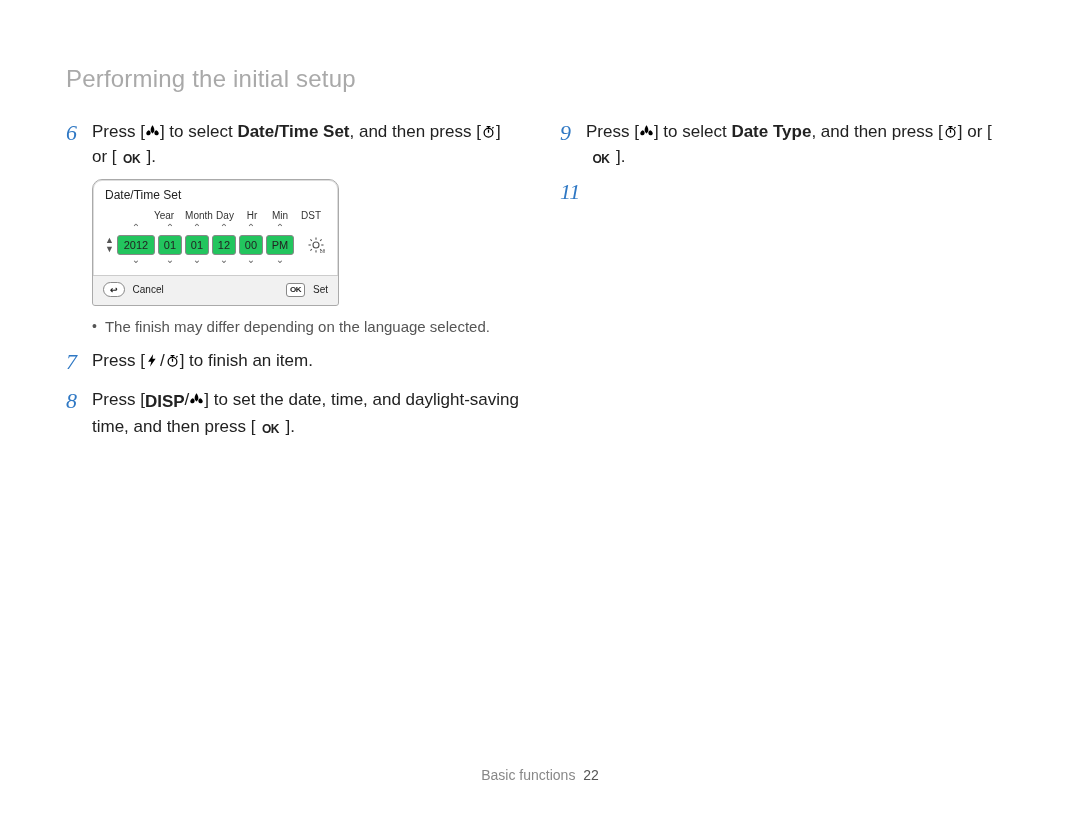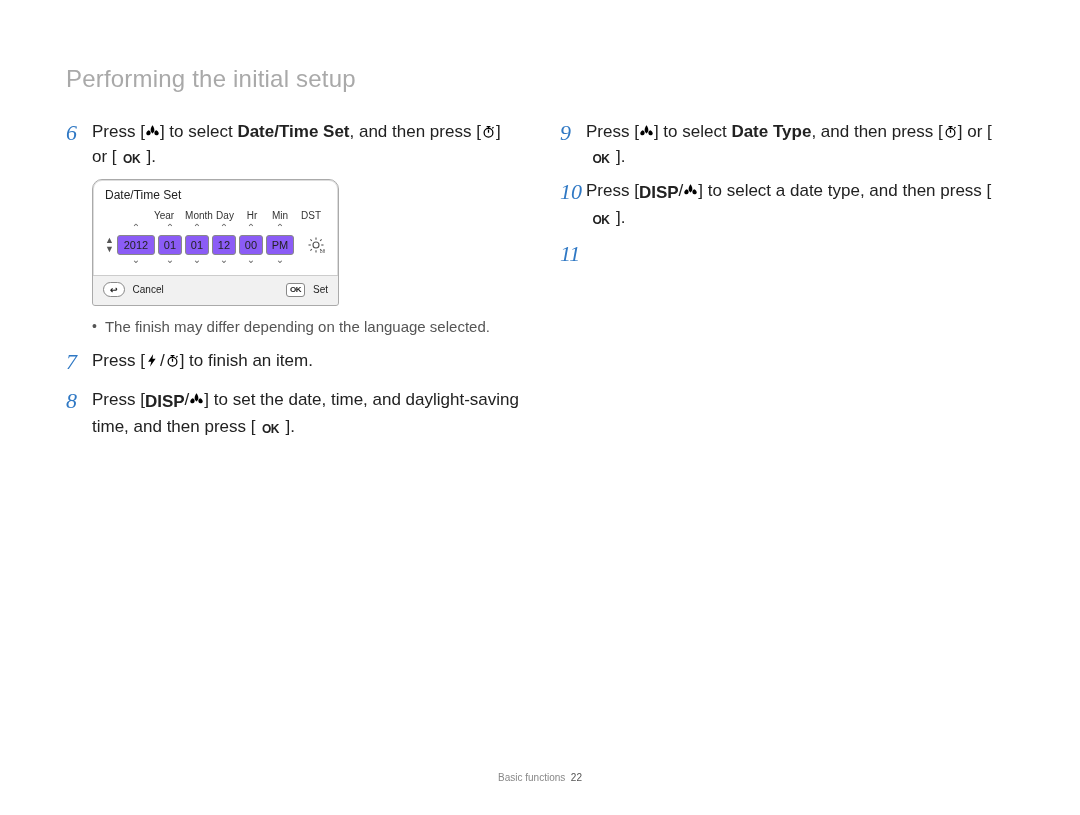--- a/index.html
+++ b/index.html
@@ -117,21 +117,21 @@
     flex-direction:column;
     align-items:center;
   }
   .chev { font-size:10px; color:#666; line-height:1; height:12px;}
   .val {
     border:1px solid #888;
     border-radius:3px;
     padding:3px 3px;
     font-size:11px;
     text-align:center;
-    background:#8b5cf6;
+    background:#22c55e;
   }
   .val-year { width:30px; }
   .val-2 { width:16px; }
   .val-pm { width:20px; }
   .dst-box {
     width:20px;
     height:20px;
     display:flex;
     align-items:center;
     justify-content:center;
@@ -183,21 +183,21 @@
     display:flex;
     gap:8px;
   }
   .note .bullet { font-size:14px; color:#555; }
   .footer {
     position:absolute;
     bottom:32px;
     left:0;
     right:0;
     text-align:center;
-    font-size:10px;
+    font-size:14px;
     color:#888;
   }
   .footer .pg { color:#555; }
   svg.inline-icon {
     width:15px;
     height:15px;
     vertical-align:-2px;
   }
 </style>
 </head>
@@ -337,28 +337,20 @@
               <path fill="#000" d="M12 2c-1.5 2-3 5-3 8 0 3 3 5 3 5s3-2 3-5c0-3-1.5-6-3-8zM6 10c-2 1-4 3-4 5s2 3 4 3 3-2 3-4-1-3-3-4zm12 0c2 1 4 3 4 5s-2 3-4 3-3-2-3-4 1-3 3-4z"></path>
             </svg><span>] to select </span><span class="bold">Date Type</span><span>, and then press [</span><svg class="inline-icon" viewBox="0 0 24 24">
               <circle cx="12" cy="14" r="7" fill="none" stroke="#000" stroke-width="2"></circle>
               <path d="M12 14 V9" stroke="#000" stroke-width="2"></path>
               <path d="M9 4h6M12 4v3" stroke="#000" stroke-width="2"></path>
               <path d="M18 7l2-2" stroke="#000" stroke-width="2"></path>
             </svg><span>] or [</span><span class="ok-badge">OK</span><span>].</span>
         </div>
       </div>
 
-      <div class="step">
-        <div class="step-num">10</div>
-        <div class="step-body">
-          <span>Press [</span><span class="btn-glyph">DISP</span><span>/</span><svg class="inline-icon" viewBox="0 0 24 24">
-              <path fill="#000" d="M12 2c-1.5 2-3 5-3 8 0 3 3 5 3 5s3-2 3-5c0-3-1.5-6-3-8zM6 10c-2 1-4 3-4 5s2 3 4 3 3-2 3-4-1-3-3-4zm12 0c2 1 4 3 4 5s-2 3-4 3-3-2-3-4 1-3 3-4z"></path>
-            </svg><span>] to select a date type, and then press [</span><span class="ok-badge">OK</span><span>].</span>
-        </div>
-      </div>
 
       <div class="step">
         <div class="step-num">11</div>
       </div>
 
     </div>
   </div>
 
   <div class="footer">
     <span>Basic functions</span>

